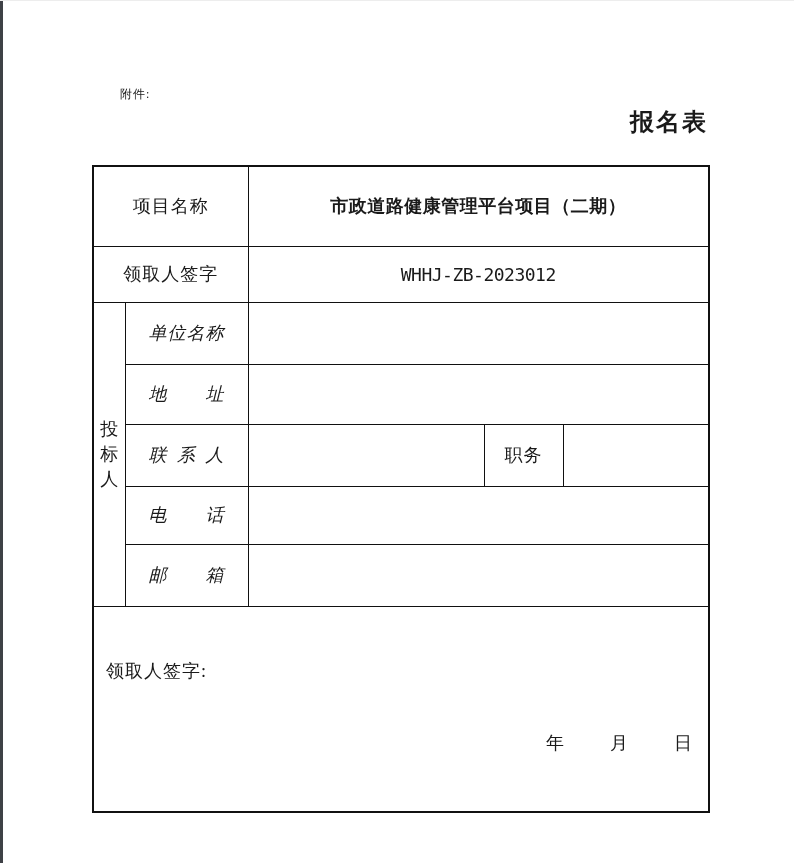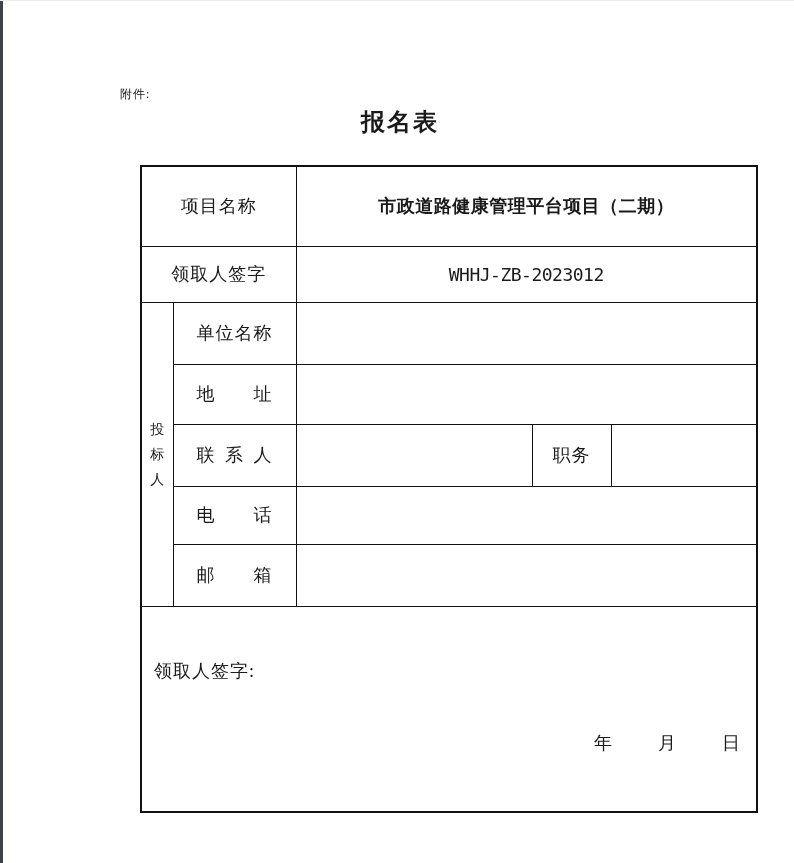--- a/index.html
+++ b/index.html
@@ -20,49 +20,49 @@
     position: absolute; left: 0; top: 0; width: 794px; height: 1px;
     background: #ededed;
   }
 
   .attachment {
     position: absolute; left: 120px; top: 86px;
     font-size: 12px; letter-spacing: 1px;
   }
   .doc-title {
     position: absolute; left: 92px; top: 106px; width: 616px;
-    text-align: center; font-size: 24px; font-weight: bold;
+    text-align: right; font-size: 24px; font-weight: bold;
     font-family: "Liberation Sans", sans-serif;
     letter-spacing: 2px;
   }
 
   table.form {
     position: absolute; left: 92px; top: 165px;
     width: 616px; height: 648px;
     border-collapse: collapse;
     table-layout: fixed;
-    margin-left: 48px;
   }
   table.form td {
     border: 1.5px solid #111;
     text-align: center; vertical-align: middle;
     font-size: 18px;
   }
   table.form { border: 2px solid #111; }
 
   .label-cell { letter-spacing: 1px; }
   .spread {
     display: inline-block; width: 76px;
     text-align: justify; text-align-last: justify;
     white-space: normal;
+    font-style: italic;
   }
   .vertical-label {
     display: inline-block; width: 20px;
     word-break: break-all; line-height: 25px;
-    font-size: 14px;
+    font-size: 18px;
   }
   .value-project-name {
     font-weight: bold; font-size: 20px;
     font-family: Liberation Sans, sans-serif;
     letter-spacing: 0.5px;
   }
   .value-project-number {
     font-weight: normal; font-size: 19px;
     font-family: "DejaVu Sans Mono", monospace;
     letter-spacing: -0.5px;

